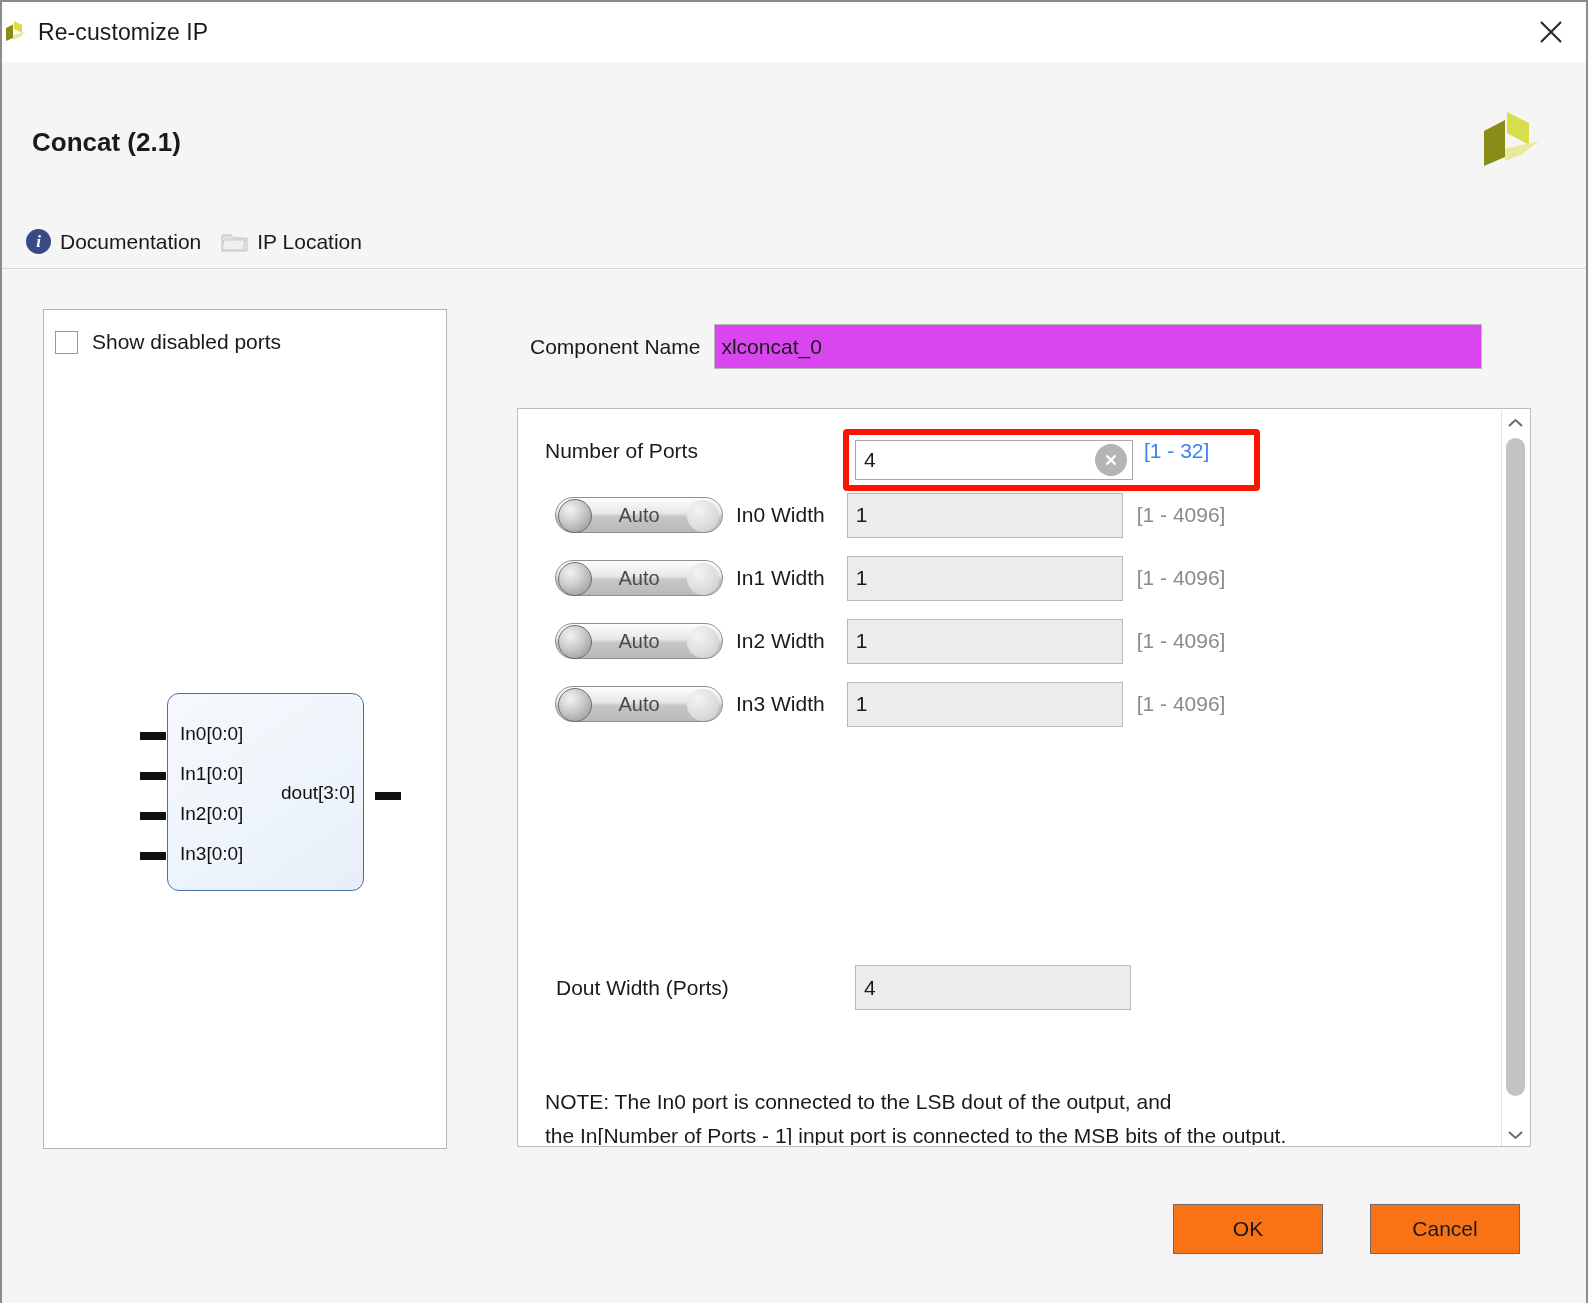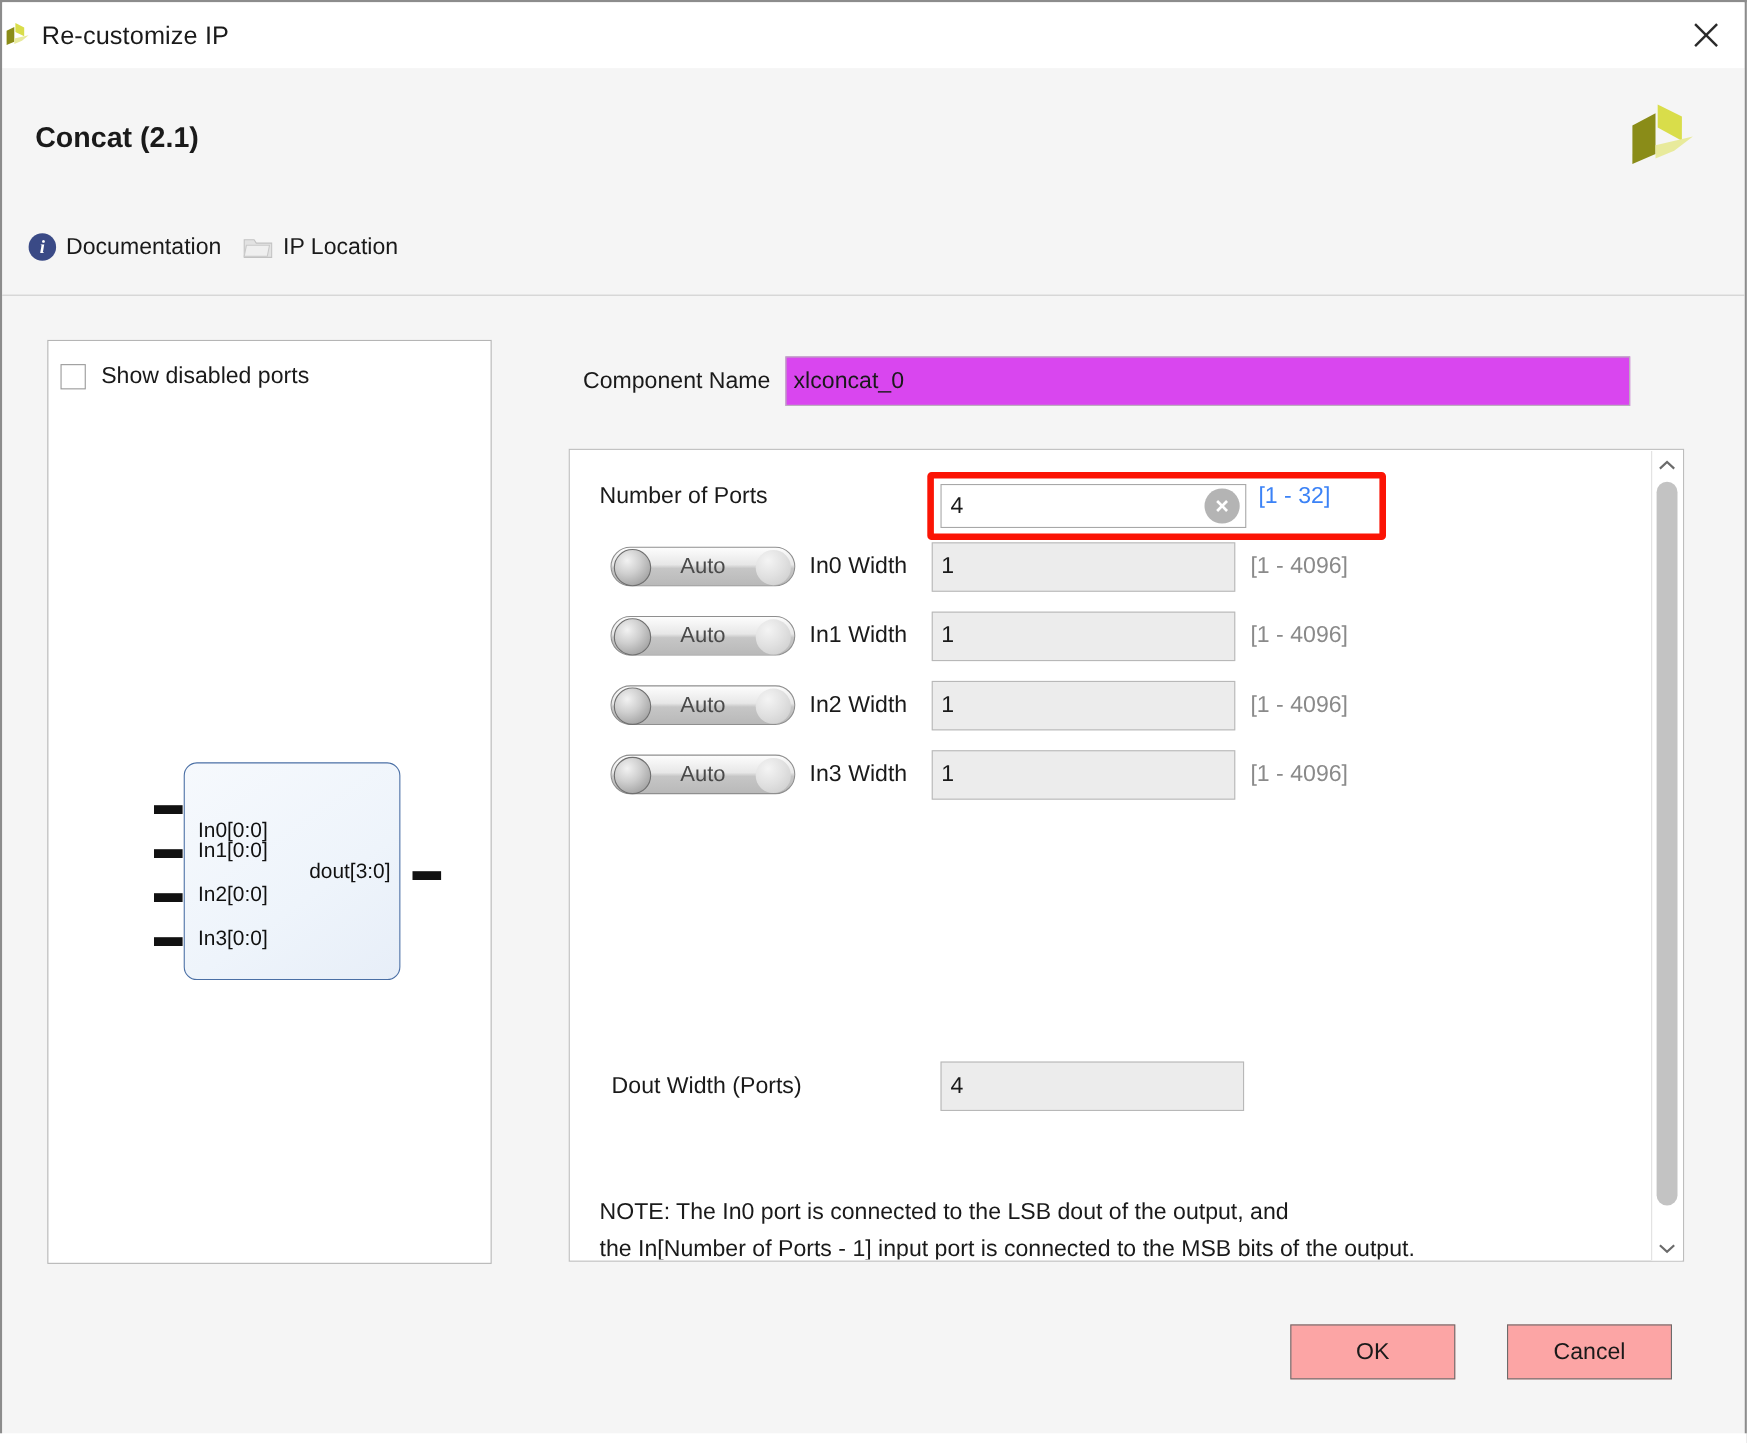--- a/index.html
+++ b/index.html
@@ -60,21 +60,21 @@
     display: flex;
     align-items: center;
     justify-content: center;
     cursor: pointer;
   }
   #close-btn svg { display: block; }
 
   
   #header {
     position: absolute;
-    left: 0; top: 60px;
+    left: 0; top: 77px;
     width: 1584px;
     height: 207px;
     background: #f5f5f5;
     border-bottom: 1px solid #c8c8c8;
     box-sizing: border-box;
   }
   #header-sep {
     position: absolute;
     left: 0; top: 266px;
     width: 1584px;
@@ -440,21 +440,21 @@
     left: 0; top: 1180px;
     width: 1584px;
     height: 130px;
     background: #f5f5f5;
   }
   .dlg-btn {
     position: absolute;
     top: 22px;
     width: 150px;
     height: 50px;
-    background: #fca5a5;
+    background: #f97316;
     border: 1px solid #6b6b6b;
     box-sizing: border-box;
     font-size: 21px;
     color: #1a1a1a;
     display: flex;
     align-items: center;
     justify-content: center;
     cursor: pointer;
   }
   #ok-btn { left: 1171px; }
@@ -536,21 +536,21 @@
         <span id="show-disabled-label">Show disabled ports</span>
       </div>
 
       <div id="ip-symbol">
         <span class="pin" style="left:11px; top:39px;"></span>
         <span class="pin" style="left:11px; top:79px;"></span>
         <span class="pin" style="left:11px; top:119px;"></span>
         <span class="pin" style="left:11px; top:159px;"></span>
         <span class="pin" style="left:246px; top:99px;"></span>
         <div id="ip-box">
-          <span class="port-label" style="left:12px; top:29px;margin-top:22px;">In0[0:0]</span>
+          <span class="port-label" style="left:12px; top:29px;">In0[0:0]</span>
           <span class="port-label" style="left:12px; top:69px;">In1[0:0]</span>
           <span class="port-label" style="left:12px; top:109px;">In2[0:0]</span>
           <span class="port-label" style="left:12px; top:149px;">In3[0:0]</span>
           <span id="dout-label">dout[3:0]</span>
         </div>
       </div>
     </div>
 
     <div id="form-col">
 

